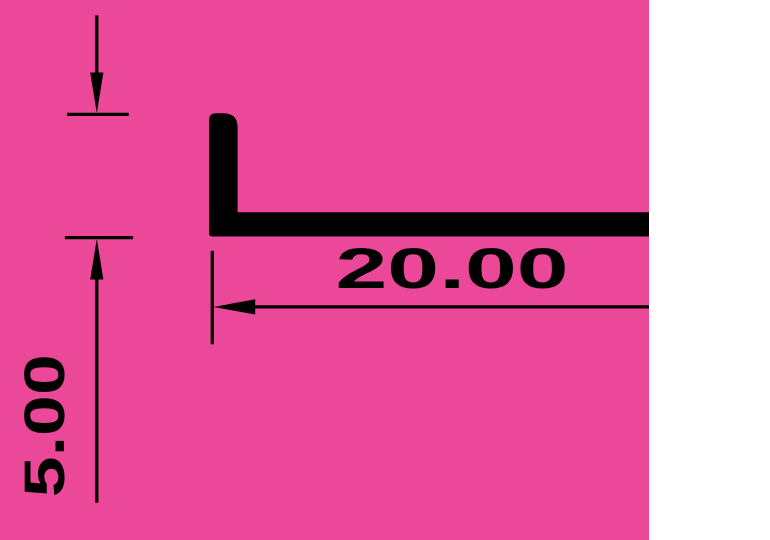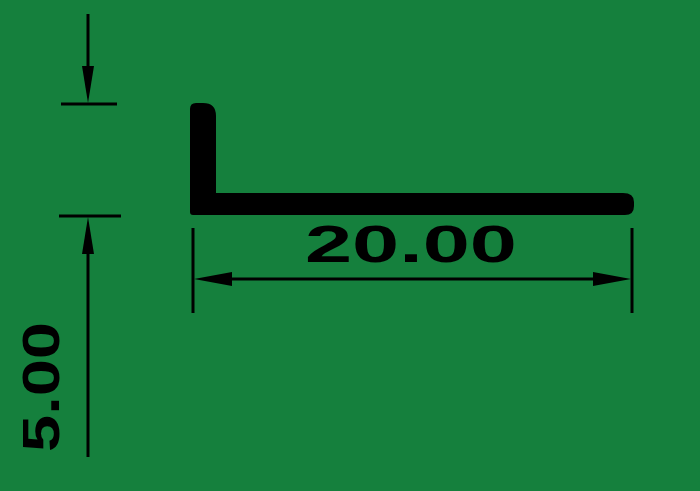--- a/index.html
+++ b/index.html
@@ -3,23 +3,23 @@
 <meta charset="utf-8">
 <style>
   html, body {
     margin: 0;
     padding: 0;
     background: #ffffff;
     font-family: "Liberation Sans", sans-serif;
   }
   .canvas {
     position: relative;
-    width: 700px;
+    width: 590px;
     height: 491px;
-    background: #15803d;
+    background: #ec4899;
     overflow: hidden;
   }
   svg {
     display: block;
   }
   .dim-text {
     font-family: "Liberation Sans", sans-serif;
     font-weight: bold;
     font-size: 52px;
     fill: #000000;

